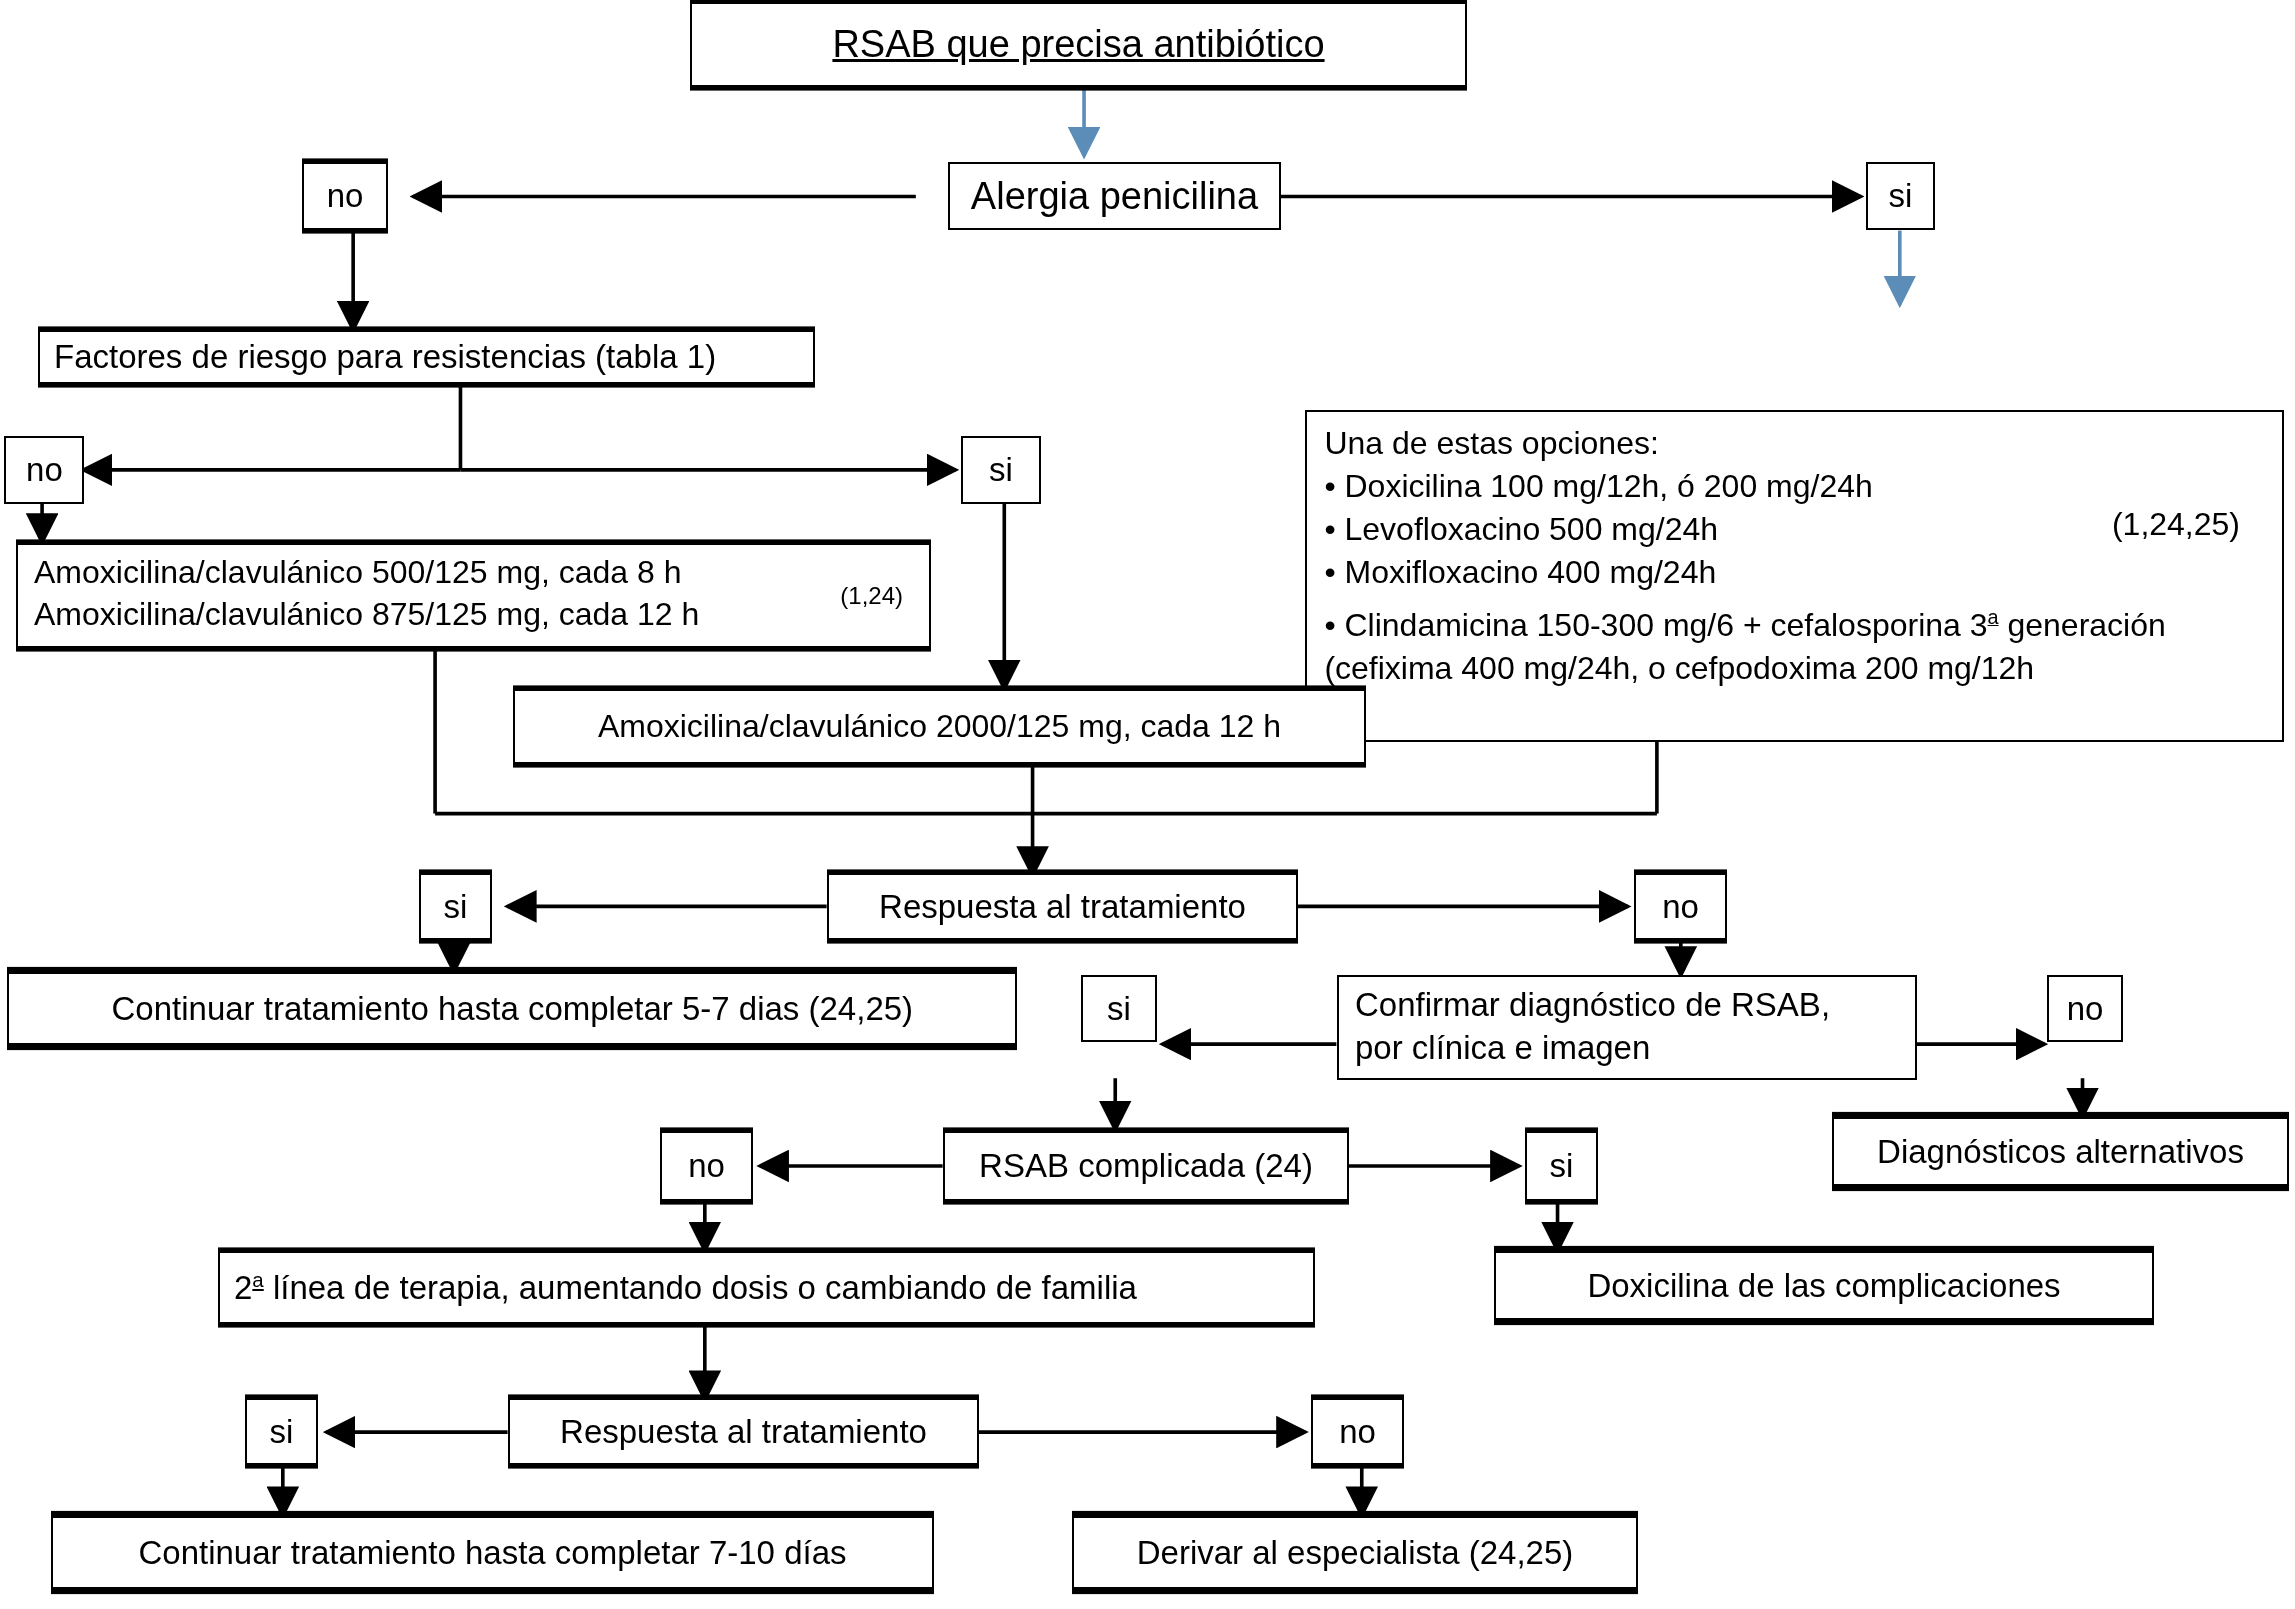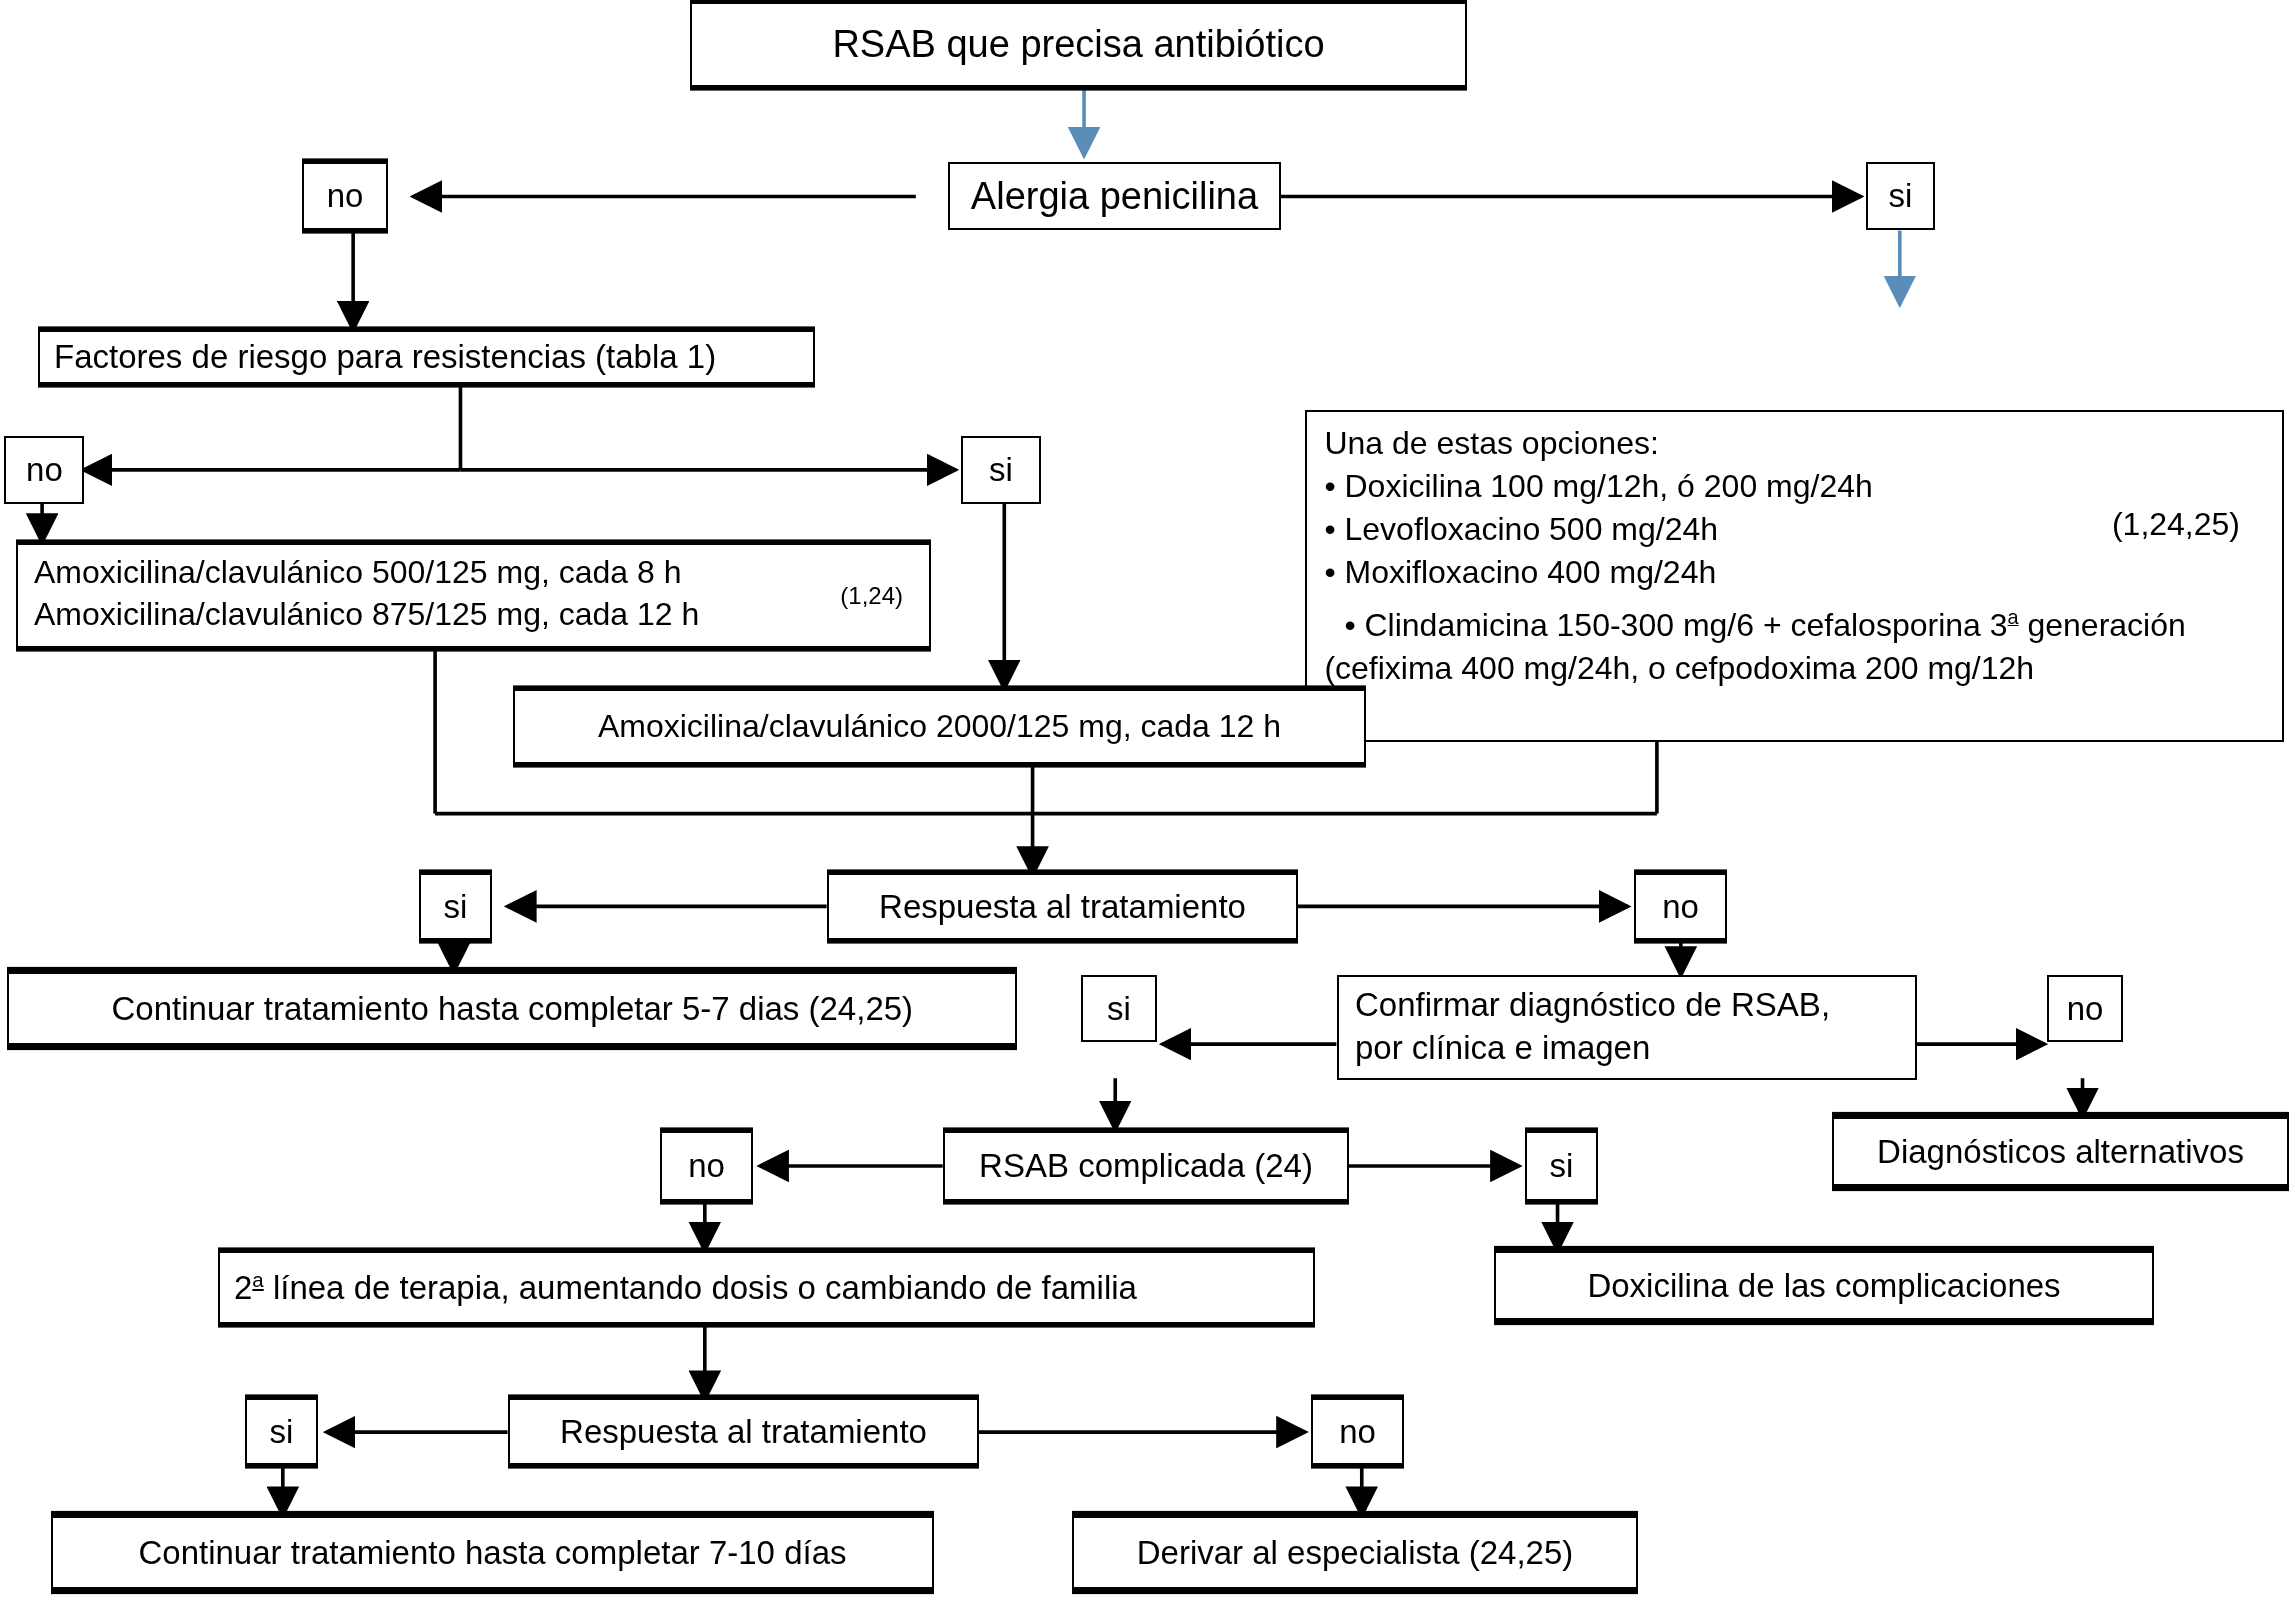--- a/index.html
+++ b/index.html
@@ -115,21 +115,21 @@
       <line x1="1878" y1="2018" x2="1878" y2="2090" marker-end="url(#ah)"></line>
     </g>
     <g stroke="#5b8db8" stroke-width="5" fill="none">
 
       <line x1="1495" y1="120" x2="1495" y2="215" marker-end="url(#ahb)"></line>
 
       <line x1="2620" y1="318" x2="2620" y2="420" marker-end="url(#ahb)"></line>
     </g>
   </svg>
 
-  <div class="node heavy ctr t52" style="left:690px;top:2.2px;width:777px;height:85px;">
+  <div class="node heavy ctr t52" style="left:690px;top:2.2px;width:777px;height:85px;text-decoration:underline;">
     <span>RSAB que precisa antibiótico</span>
   </div>
 
   <div class="node thin ctr t52" style="left:948px;top:162px;width:333px;height:68px;">
     <span>Alergia penicilina</span>
   </div>
 
   <div class="node heavy yn" style="left:302px;top:162px;width:86px;height:68px;">
     <span>no</span>
   </div>
@@ -154,21 +154,21 @@
     <span class="row">Amoxicilina/clavulánico 500/125 mg, cada 8 h</span>
     <span class="row">Amoxicilina/clavulánico 875/125 mg, cada 12 h</span>
     <span class="ref">(1,24)</span>
   </div>
 
   <div class="node thin optbox" style="left:1305px;top:305px;width:979px;height:332px;">
     <span class="line">Una de estas opciones:</span>
     <span class="line">• Doxicilina 100 mg/12h, ó 200 mg/24h</span>
     <span class="line">• Levofloxacino 500 mg/24h</span>
     <span class="line">• Moxifloxacino 400 mg/24h</span>
-    <span class="line" style="margin-top:10.2px;margin-left:20px;">• Clindamicina 150-300 mg/6 + cefalosporina 3<sup class="ord">a</sup> generación</span>
+    <span class="line" style="margin-top:10.2px;">• Clindamicina 150-300 mg/6 + cefalosporina 3<sup class="ord">a</sup> generación</span>
     <span class="line">(cefixima 400 mg/24h, o cefpodoxima 200 mg/12h</span>
     <span class="ref">(1,24,25)</span>
   </div>
 
   <div class="node heavy ctr t44" style="left:513px;top:689px;width:853px;height:75px;">
     <span>Amoxicilina/clavulánico 2000/125 mg, cada 12 h</span>
   </div>
 
   <div class="node heavy ctr t46" style="left:827px;top:873px;width:471px;height:67px;">
     <span>Respuesta al tratamiento</span>

